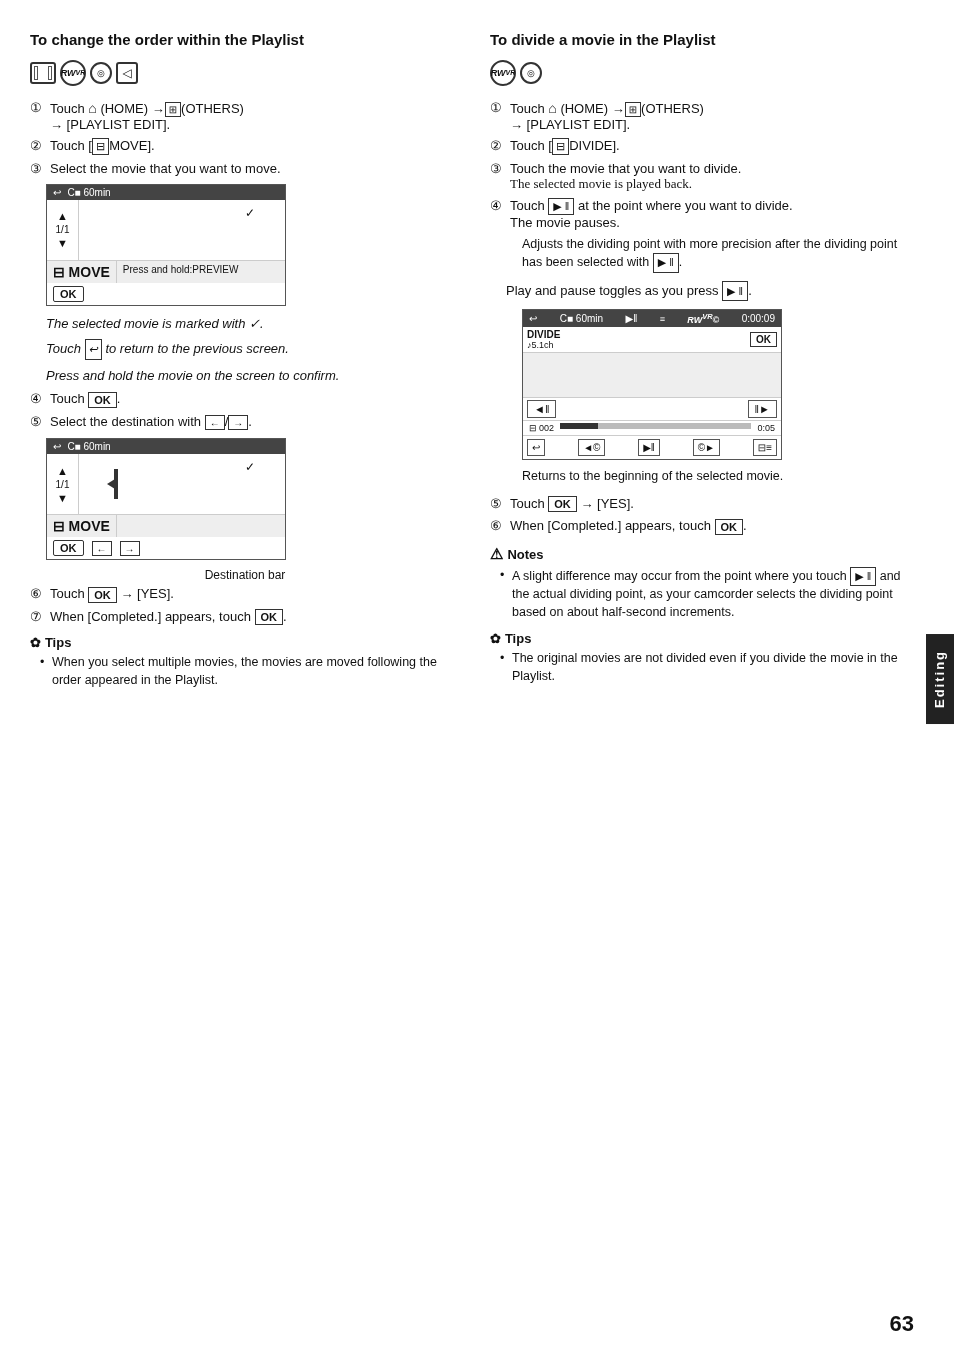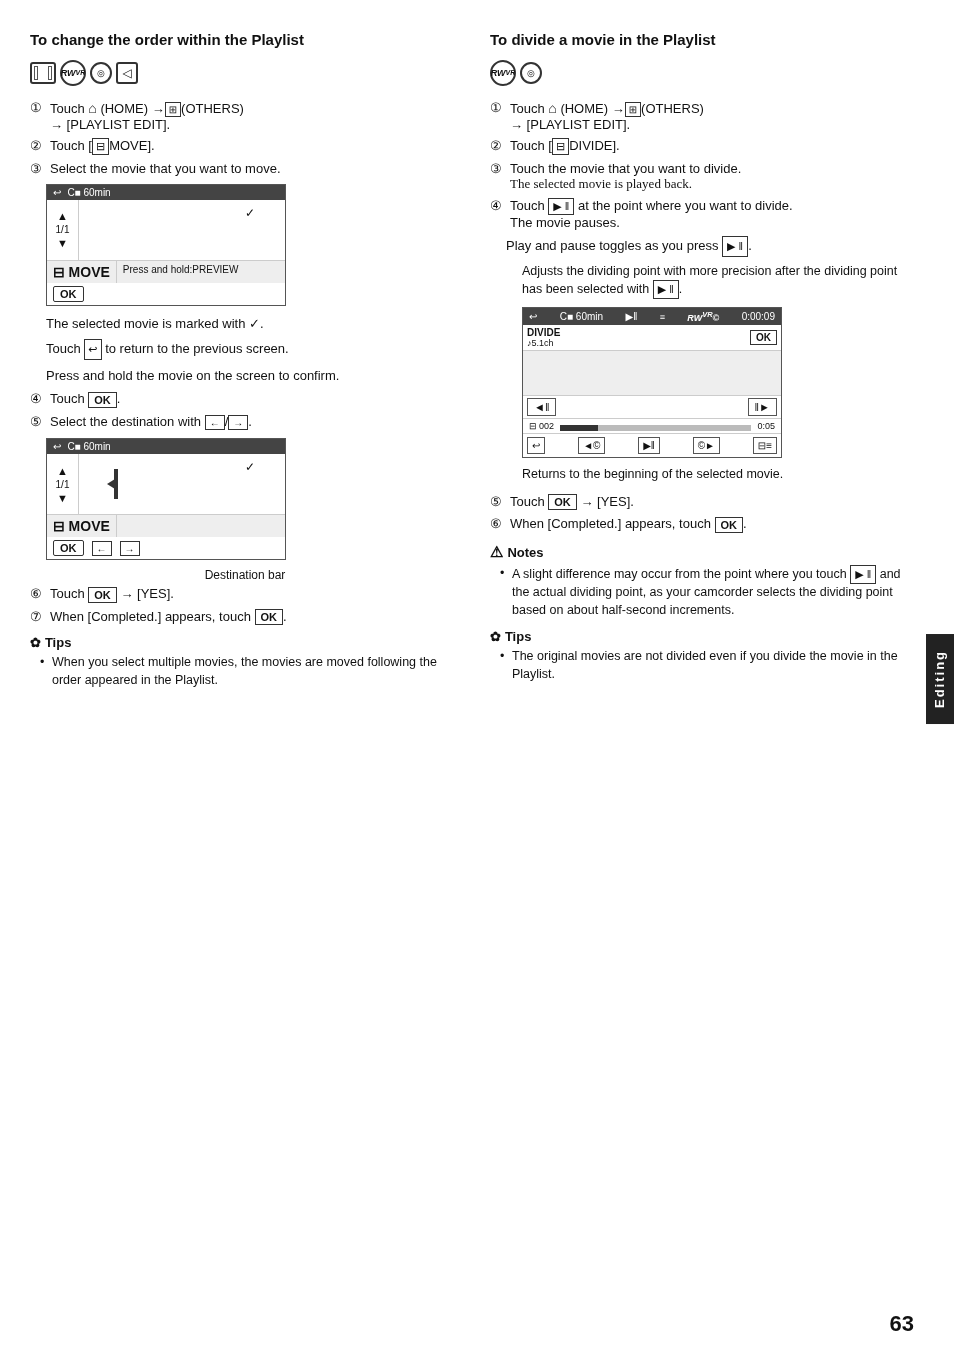--- a/index.html
+++ b/index.html
@@ -137,20 +137,21 @@
       padding: 1px 6px;
       font-size: 11px;
       font-weight: bold;
       border-radius: 2px;
     }
 
     .body-text {
       margin: 6px 0 6px 16px;
       line-height: 1.5;
       font-size: 13px;
+      font-style: italic;
     }
 
     .notes-section {
       margin-top: 10px;
     }
 
     .notes-title {
       font-weight: bold;
       font-size: 13px;
       display: flex;
@@ -272,21 +273,21 @@
     }
 
     .dm-nav-btn {
       border: 1.5px solid #555;
       padding: 2px 6px;
       font-size: 11px;
     }
 
     .dm-progress-row {
       display: flex;
-      align-items: flex-end;
+      align-items: flex-start;
       gap: 6px;
       padding: 2px 6px;
       border-bottom: 1px solid #ccc;
     }
 
     .dm-progress-bar {
       flex: 1;
       height: 6px;
       background: #bbb;
       position: relative;
@@ -558,26 +559,26 @@
       </div>
 
       <div style="margin-bottom:6px; display:flex; gap:4px;">
         <span class="step-num">④</span>
         <span class="step-text">
           Touch <span class="play-pause-btn">▶ ‖</span> at the point where you want to divide.<br>
           The movie pauses.
         </span>
       </div>
 
+      <div style="margin-left:32px; margin-bottom:8px; line-height:1.4; font-size:12.5px;">
+        Adjusts the dividing point with more precision after the dividing point has been selected with <span class="play-pause-btn">▶ ‖</span>.
+      </div>
+
       <div style="margin-left:16px; margin-bottom:6px; line-height:1.5;">
         Play and pause toggles as you press <span class="play-pause-btn">▶ ‖</span>.
-      </div>
-
-      <div style="margin-left:32px; margin-bottom:8px; line-height:1.4; font-size:12.5px;">
-        Adjusts the dividing point with more precision after the dividing point has been selected with <span class="play-pause-btn">▶ ‖</span>.
       </div>
 
       <div class="divide-mockup" style="margin-left:32px;">
 
         <div class="dm-header">
           <span>↩</span>
           <span>C■ 60min</span>
           <span>▶‖</span>
           <span style="font-size:9px;">≡</span>
           <span style="font-size:9px;font-weight:bold;font-style:italic;">RW<sup>VR</sup>©</span>

